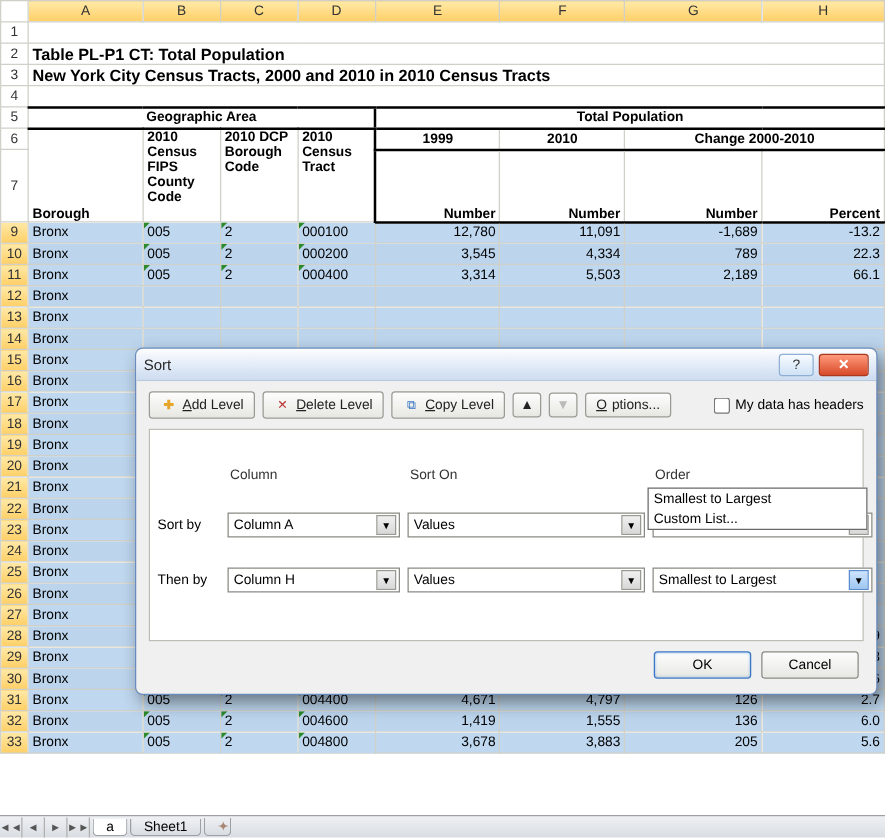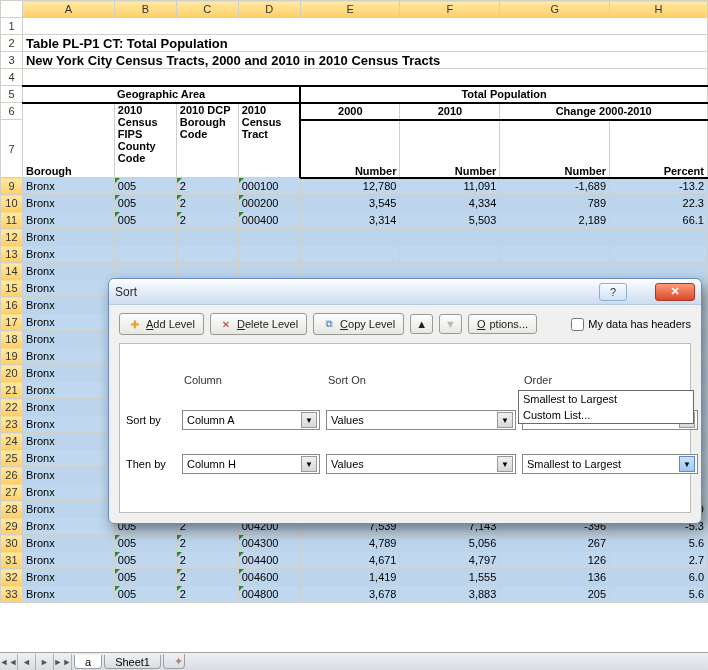--- a/index.html
+++ b/index.html
@@ -87,21 +87,20 @@
     font-size: 11px;
   }
   .dialog-titlebar {
     height: 26px;
     background: linear-gradient(#fdfdfd,#e6eef9 45%,#cddcf0);
     border-bottom: 1px solid #b9c8dc;
     border-radius: 6px 6px 0 0;
     display: flex;
     align-items: center;
     padding: 0 6px;
-    gap: 24px;
   }
   .dialog-title { flex: 1; color: #2a2a2a; font-size: 12px; }
   .title-btn {
     width: 28px; height: 18px;
     border-radius: 3px;
     margin-left: 4px;
     display: flex; align-items: center; justify-content: center;
     font-size: 11px;
     color: #333;
   }
@@ -256,21 +255,21 @@
     <th class="rowhead">5</th>
     <td class="cell hdr-center thick-border-top thick-border-bottom" colspan="4">Geographic Area</td>
     <td class="cell hdr-center thick-border-top thick-border-left" colspan="4">Total Population</td>
   </tr>
   <tr class="header-row">
     <th class="rowhead">6</th>
     <td class="cell" rowspan="2" style="vertical-align:bottom">Borough</td>
     <td class="cell" rowspan="2" style="white-space:normal;vertical-align:top">2010 Census FIPS County Code</td>
     <td class="cell" rowspan="2" style="white-space:normal;vertical-align:top">2010 DCP Borough Code</td>
     <td class="cell" rowspan="2" style="white-space:normal;vertical-align:top">2010 Census Tract</td>
-    <td class="cell hdr-center thick-border-top thick-border-left thick-border-bottom">2000</td>
+    <td class="cell hdr-center thick-border-top thick-border-left thick-border-bottom">1999</td>
     <td class="cell hdr-center thick-border-top thick-border-bottom">2010</td>
     <td class="cell hdr-center thick-border-top thick-border-bottom" colspan="2">Change 2000-2010</td>
   </tr>
   <tr class="header-row" style="height:58px">
     <th class="rowhead" style="height:58px">7</th>
     <td class="cell num thick-border-left thick-border-bottom" style="vertical-align:bottom">Number</td>
     <td class="cell num thick-border-bottom" style="vertical-align:bottom">Number</td>
     <td class="cell num thick-border-bottom" style="vertical-align:bottom">Number</td>
     <td class="cell num thick-border-bottom" style="vertical-align:bottom">Percent</td>
   </tr>
@@ -622,20 +621,24 @@
         <div class="combo open">
             <span>Smallest to Largest</span>
             <div class="dd">▼</div>
           </div>
       </div>
       <div class="dropdown-list">
         <div>Smallest to Largest</div>
         <div>Custom List...</div>
       </div>
     </div>
+    <div class="dlg-footer">
+      <div class="foot-btn primary">OK</div>
+      <div class="foot-btn">Cancel</div>
+    </div>
   </div>
 </div>
 
 <div class="tabs-footer">
   <div class="nav-btns">
     <div>◄◄</div>
     <div>◄</div>
     <div>►</div>
     <div>►►</div>
   </div>

